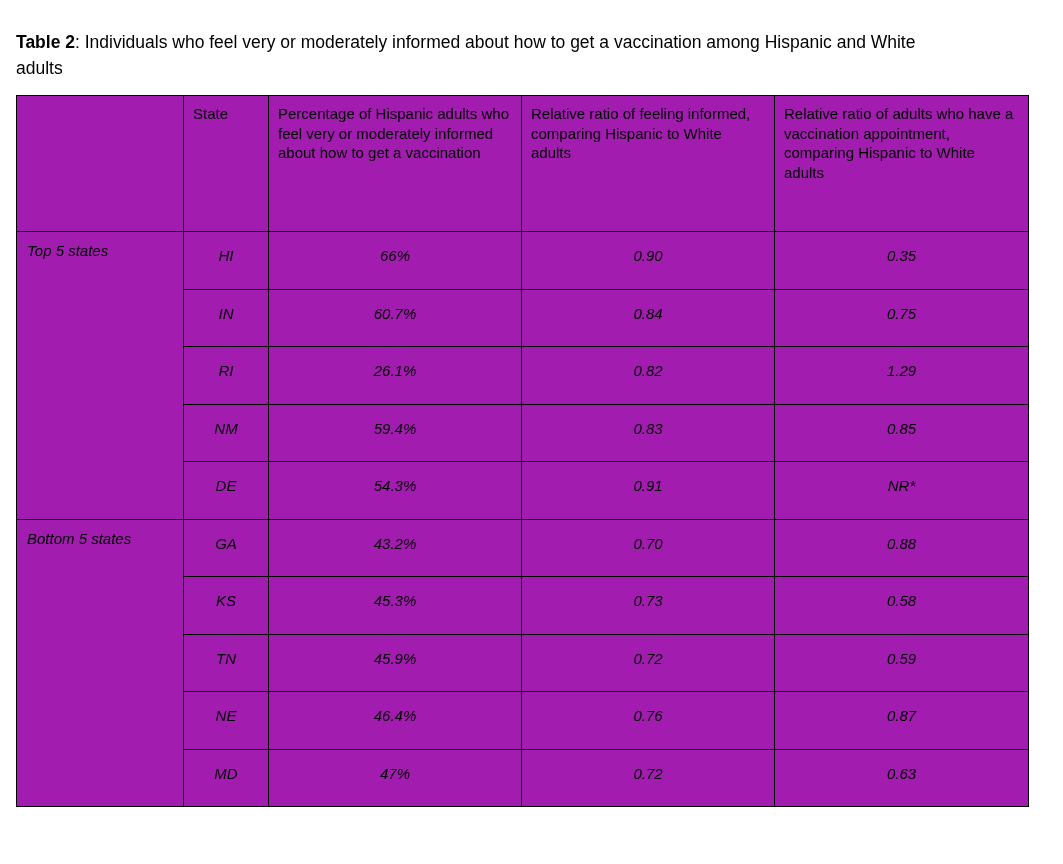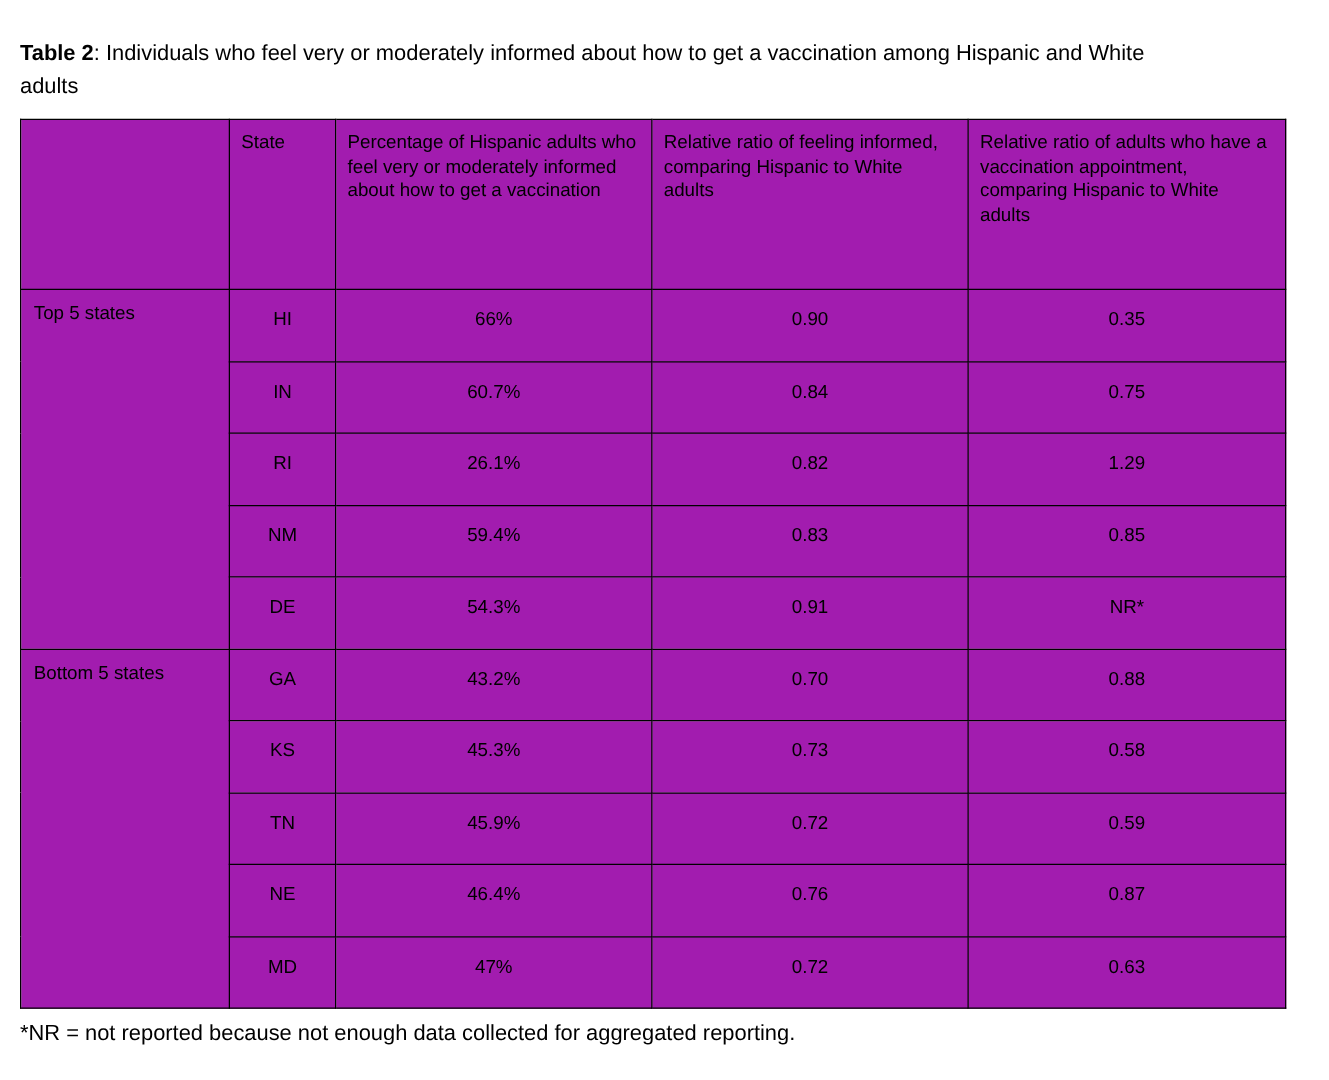--- a/index.html
+++ b/index.html
@@ -34,21 +34,21 @@
   col.c1 { width: 167px; }
   col.c2 { width: 85px; }
   col.c3 { width: 253px; }
   col.c4 { width: 253px; }
   col.c5 { width: 254px; }
   tr.header-row td {
     height: 136px;
     padding: 8px 12px 0 9px;
     text-align: left;
   }
-  tr.data-row td { height: 57.5px; }
+  tr.data-row td { height: 57.5px; font-style: italic; }
   td.group-cell {
     text-align: left;
     padding: 9px 8px 0 10px;
   }
   td.state-cell, td.num-cell {
     text-align: center;
     padding-top: 14px;
   }
   .footnote {
     font-size: 17.5px;
@@ -140,15 +140,14 @@
     </tr>
     <tr class="data-row">
       <td class="state-cell">MD</td>
       <td class="num-cell">47%</td>
       <td class="num-cell">0.72</td>
       <td class="num-cell">0.63</td>
     </tr>
   </tbody>
     </table>
 
-  <p class="footnote">*NR = not reported because not enough data collected for aggregated reporting.</p>
 
 </div>
 
 </body></html>

